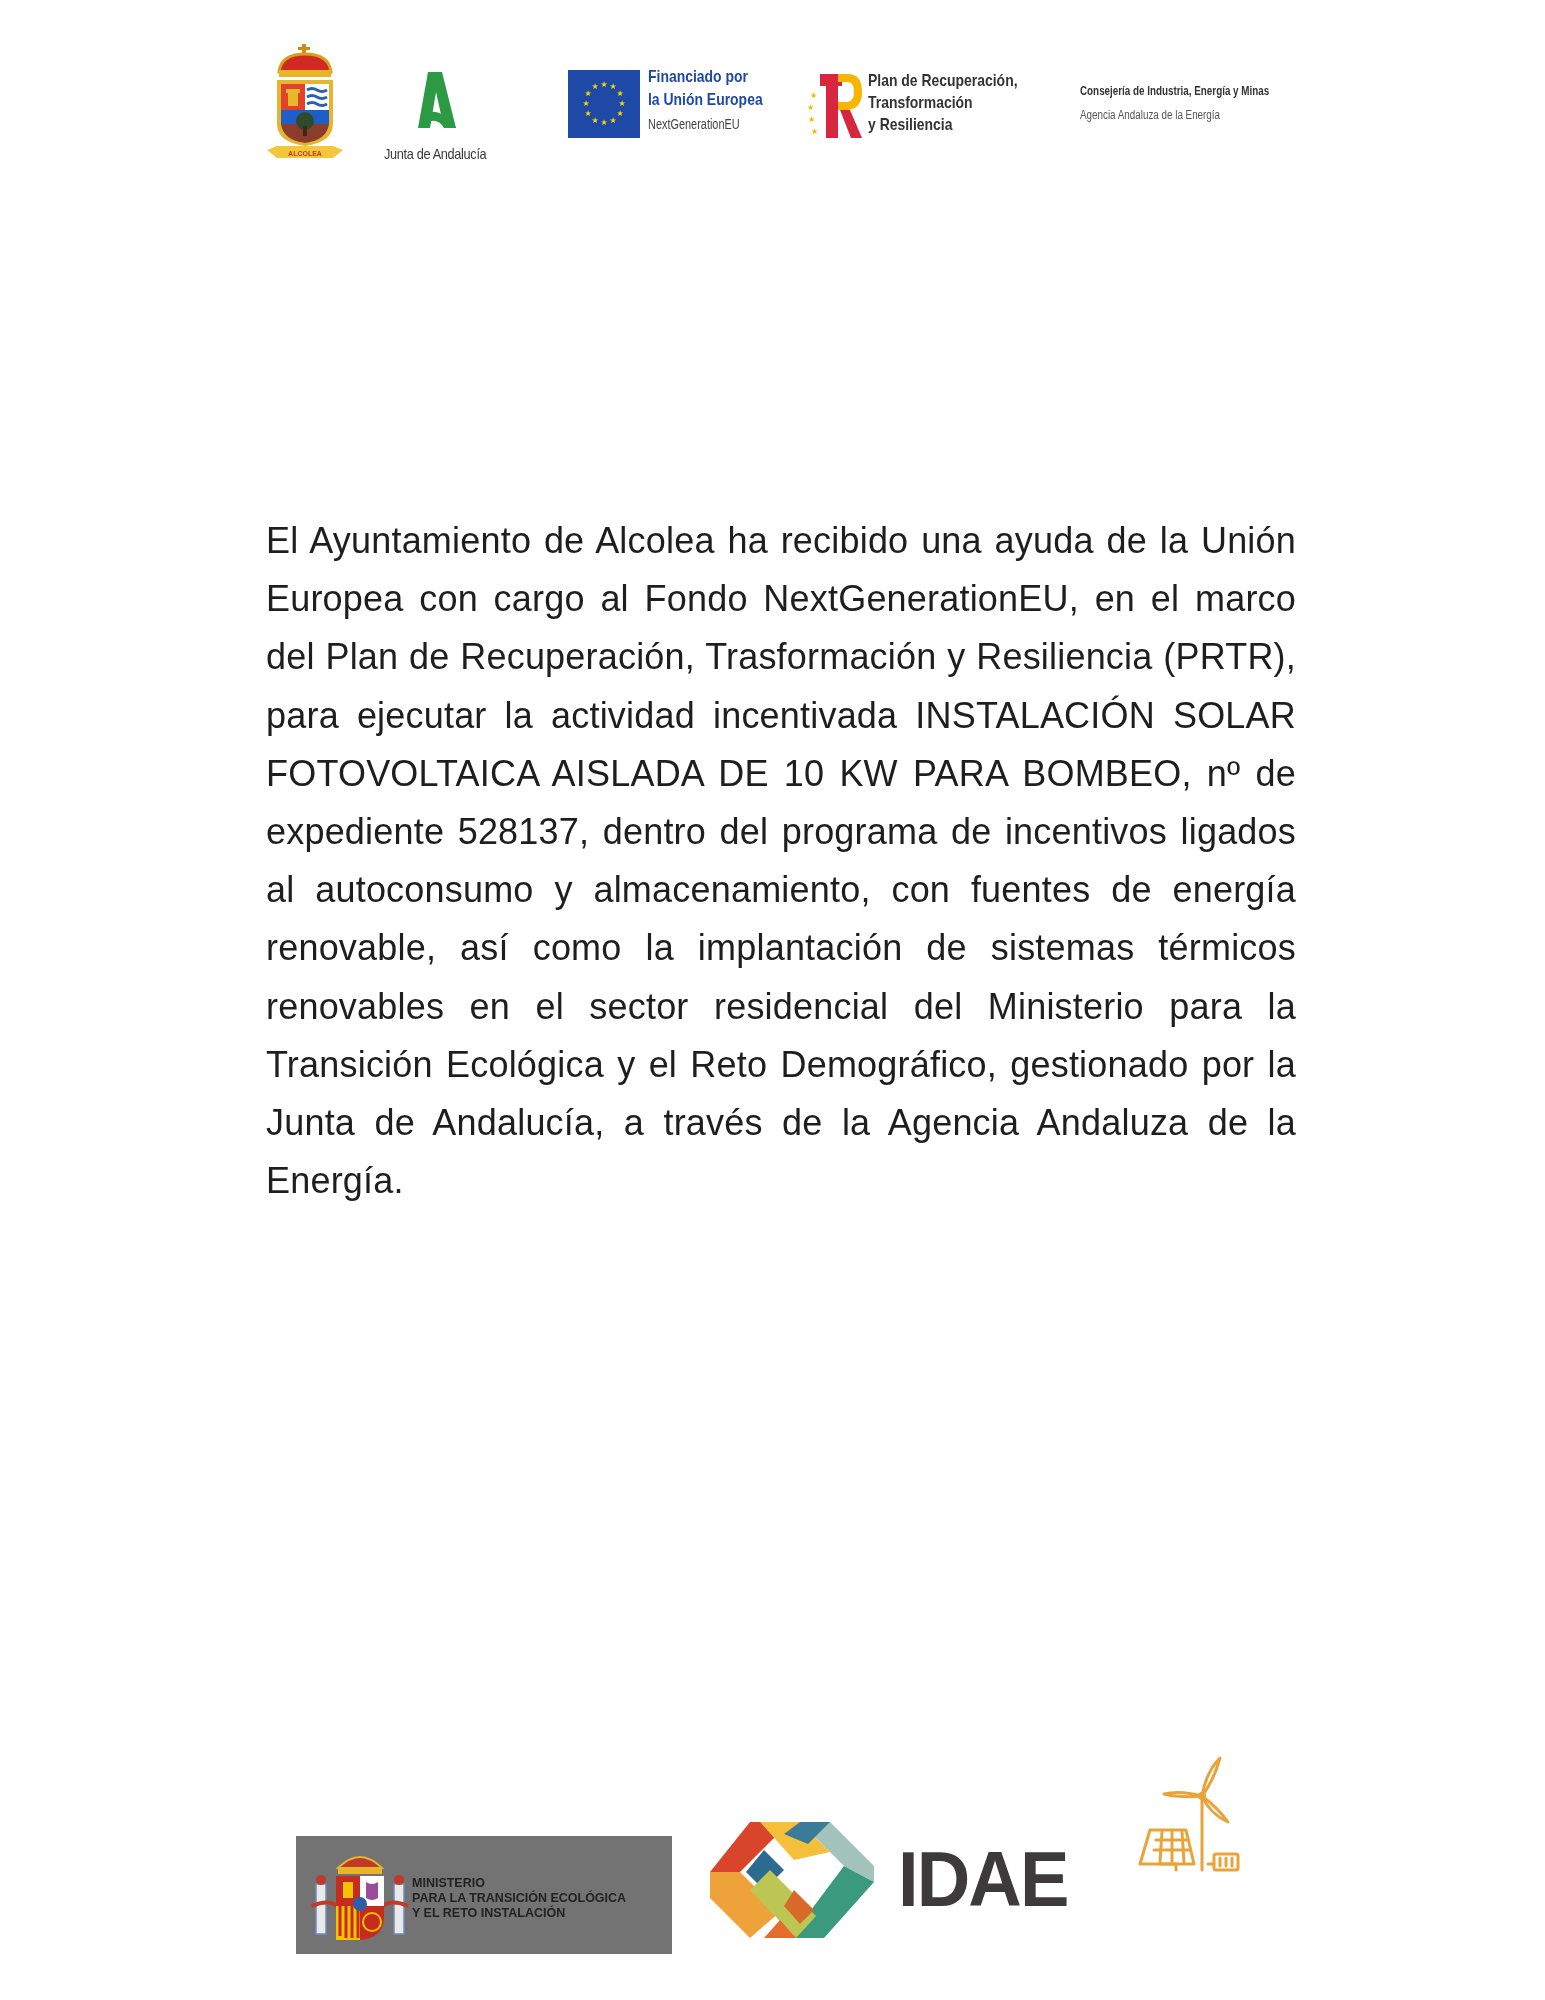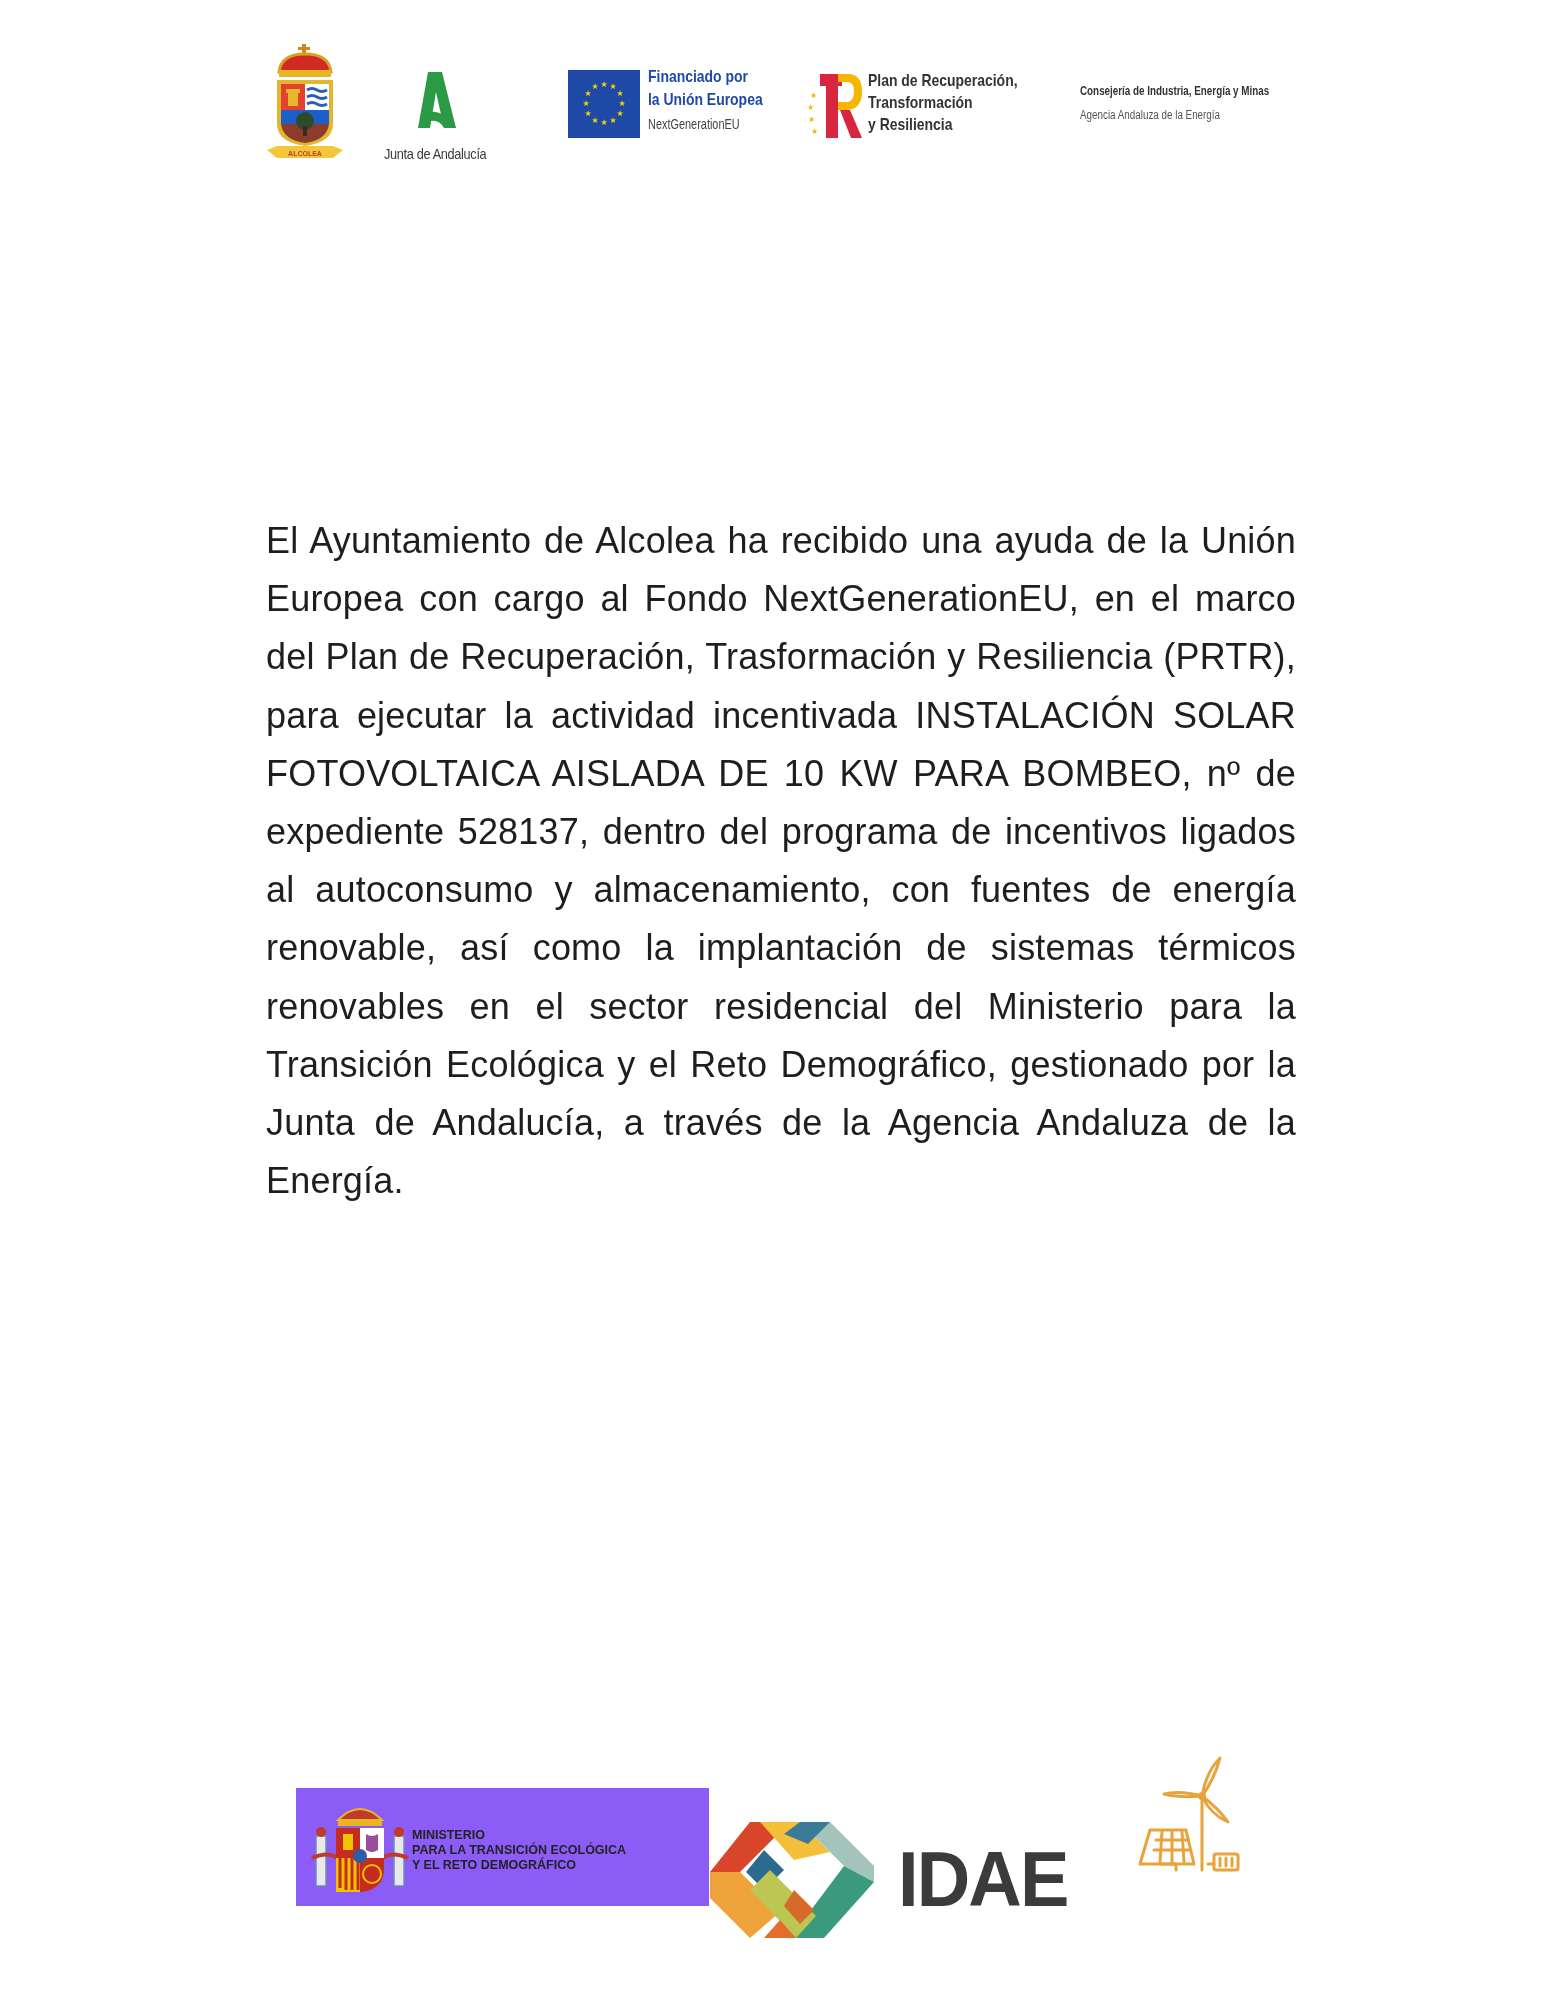--- a/index.html
+++ b/index.html
@@ -34,21 +34,21 @@
   
   #notice {
     position: absolute; left: 266px; top: 512px; width: 1030px;
     font-family: "Liberation Sans", sans-serif;
     font-size: 36px; line-height: 58.2px; color: #1e1e1e;
     text-align: justify; margin: 0;
     letter-spacing: 0.2px;
   }
 
   
-  #ministerio { left: 296px; top: 1788px; width: 413px; height: 118px; background: #8b5cf6; }
+  #ministerio { left: 296px; top: 1836px; width: 376px; height: 118px; background: #737373; }
   #ministerio .mtext { position: absolute; left: 116px; top: 40px; font-size: 12.5px; font-weight: bold; color: #222; line-height: 15px; white-space: nowrap; }
 
   #idae { left: 704px; top: 1820px; width: 380px; height: 120px; }
   #idae .idae-text { position: absolute; left: 194px; top: 14px; font-size: 78px; font-weight: bold; color: #3c3a3b; letter-spacing: -2px; transform: scaleX(0.95); transform-origin: left; }
 
   #energy-icon { left: 1110px; top: 1752px; width: 130px; height: 120px; }
 </style>
 </head>
 <body>
 
@@ -152,21 +152,21 @@
     <rect x="26" y="60" width="24" height="34" fill="#f2c300"></rect>
     <path d="M30 60 V90 M36 60 V92 M42 60 V92 M48 60 V92" stroke="#c62b1f" stroke-width="3"></path>
     <circle cx="50" cy="58" r="7" fill="#2e5ca8"></circle>
     <circle cx="62" cy="76" r="9" fill="#c62b1f" stroke="#f2c300" stroke-width="2"></circle>
     <rect x="33" y="36" width="10" height="16" fill="#f2c300"></rect>
     <path d="M56 36 q6 4 12 0 v16 q-6 4 -12 0 Z" fill="#9b4d9c"></path>
   </svg>
   <div class="mtext">
     <div>MINISTERIO</div>
     <div>PARA LA TRANSICIÓN ECOLÓGICA</div>
-    <div>Y EL RETO DEMOGRÁFICO</div>
+    <div>Y EL RETO INSTALACIÓN</div>
   </div>
 </div>
 
 <div class="logo" id="idae">
   <svg width="180" height="120" viewBox="0 0 180 120" style="position:absolute;left:0;top:0">
     <polygon points="40,0 80,0 30,50 0,50" fill="#d9452b" transform="translate(6,2)"></polygon>
     <polygon points="6,52 36,52 76,92 46,118 6,78" fill="#eea23a"></polygon>
     <polygon points="56,2 96,2 126,32 90,40" fill="#f4c03b"></polygon>
     <polygon points="96,2 126,2 170,46 170,62 140,46" fill="#a4c4bb"></polygon>
     <polygon points="96,2 126,2 104,24 80,14" fill="#3a7b97"></polygon>

